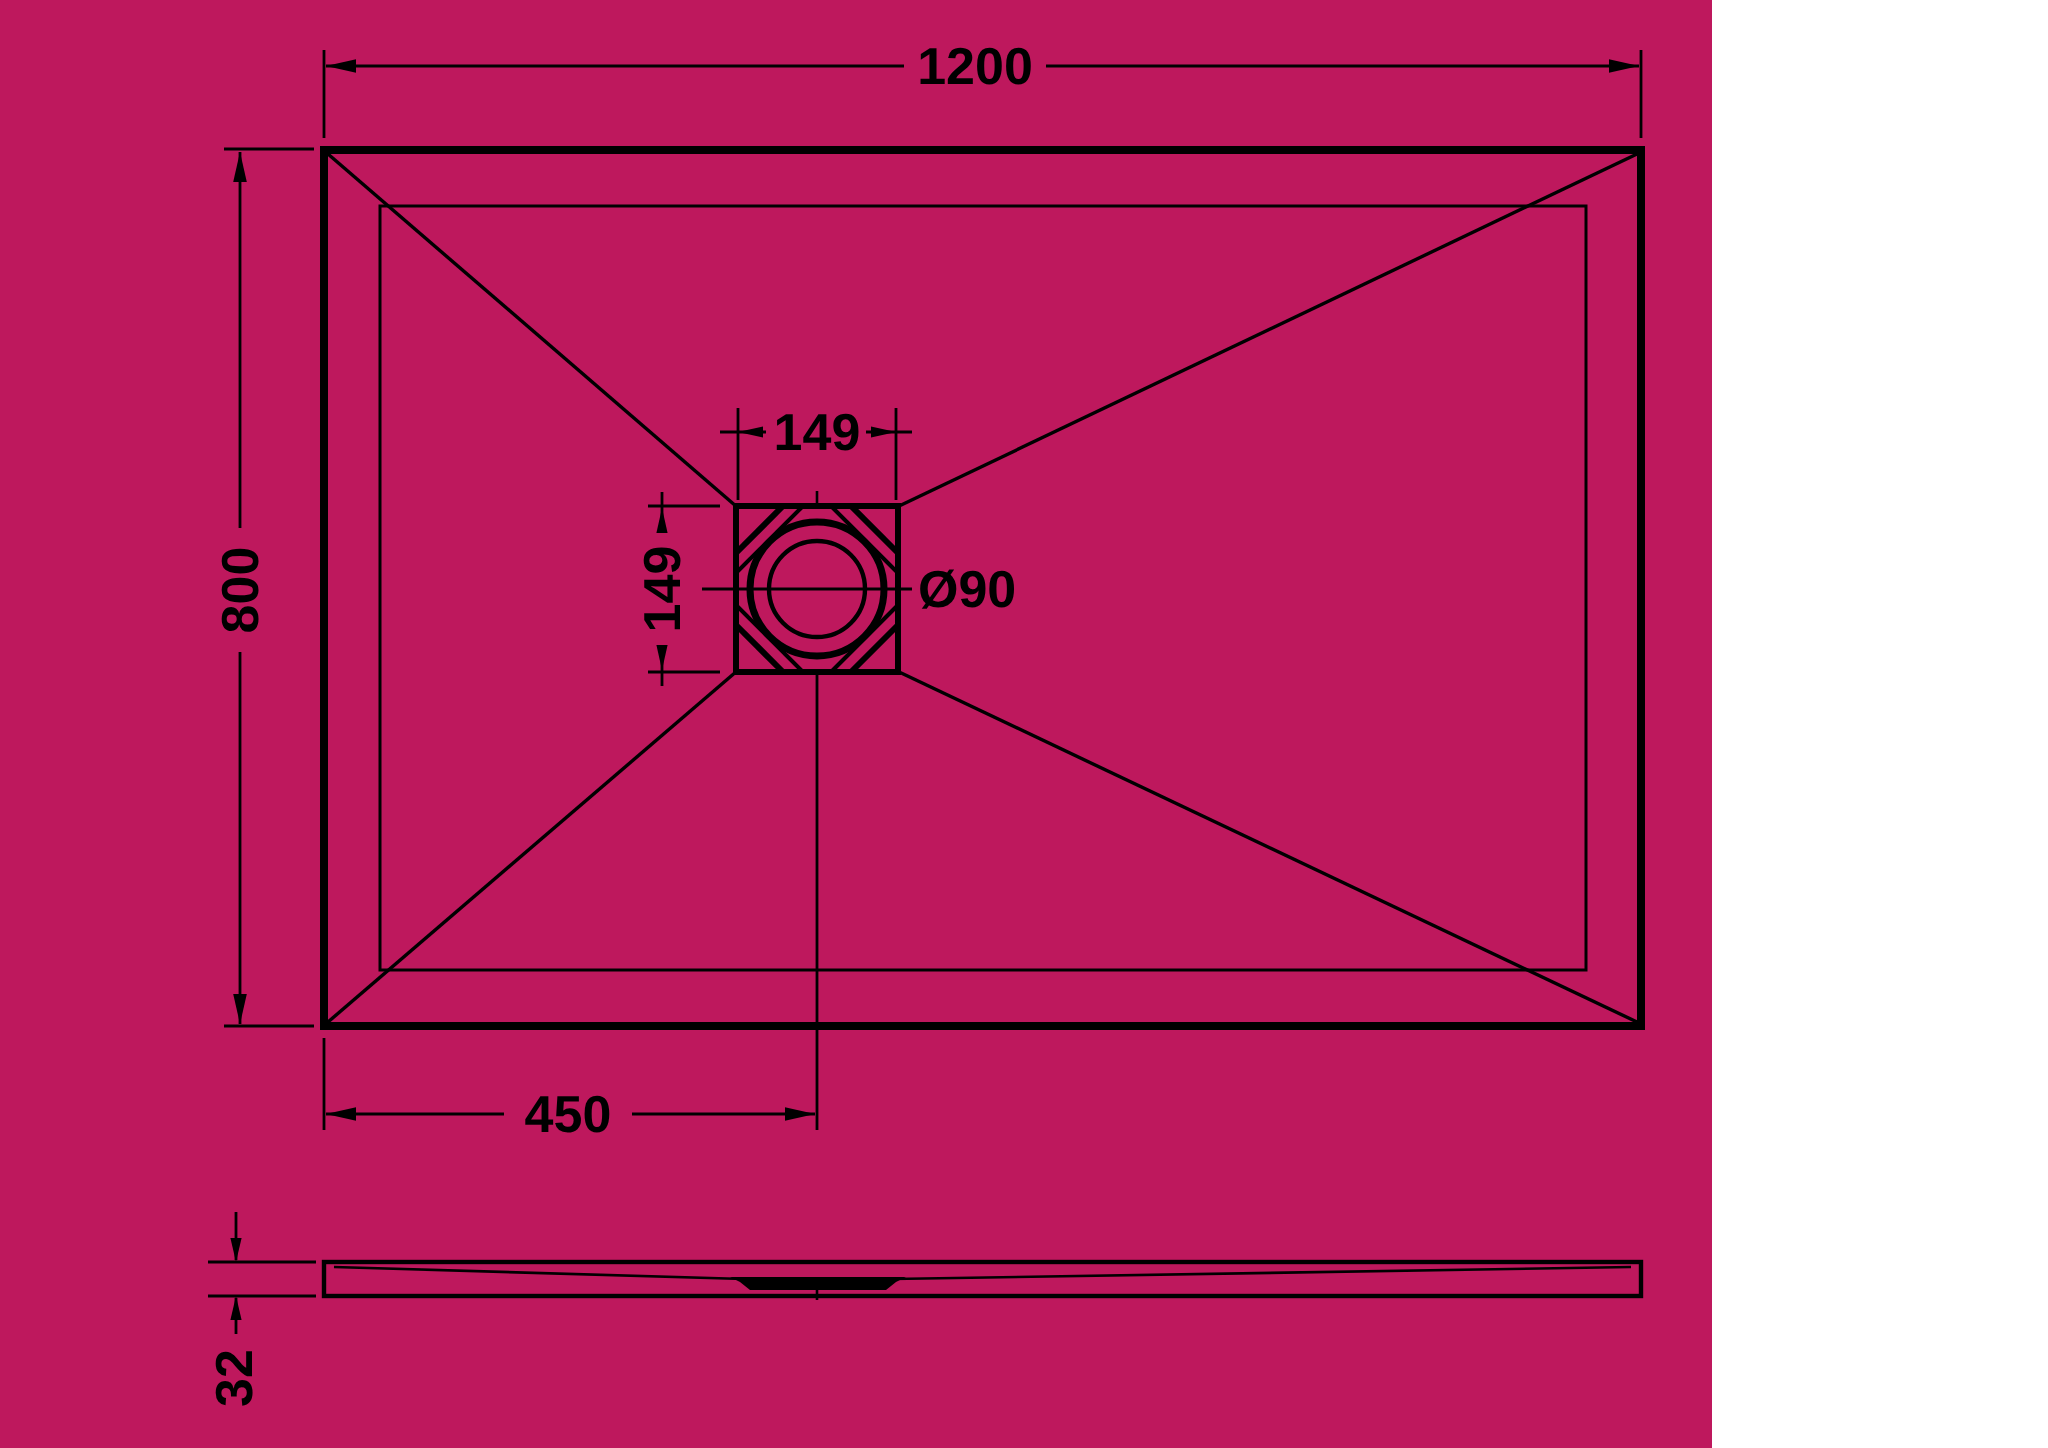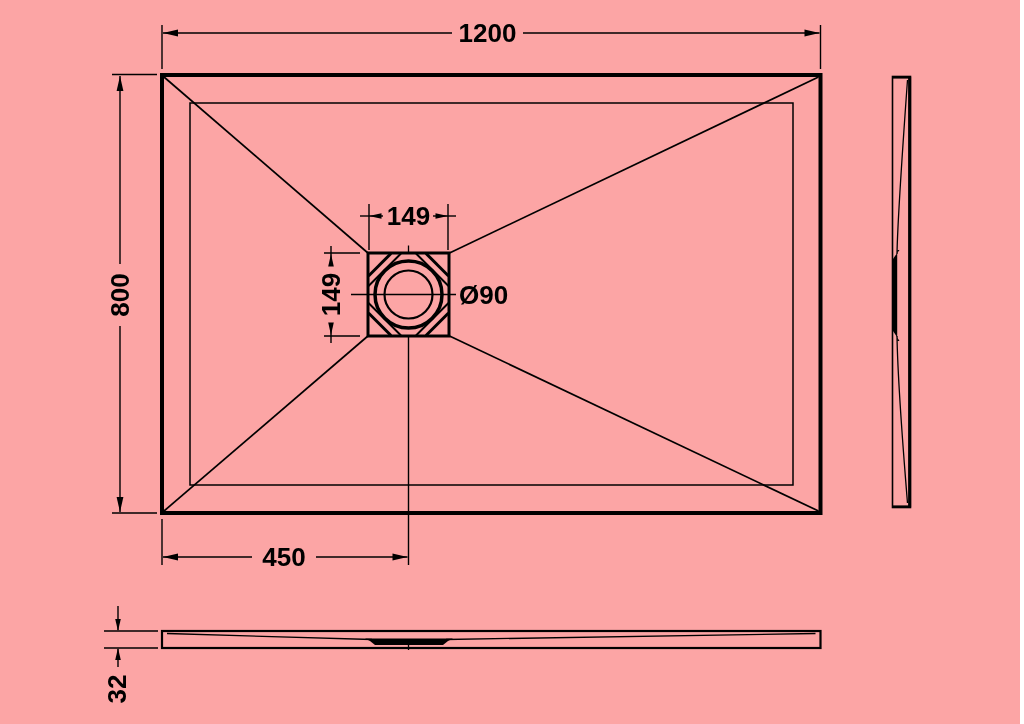--- a/index.html
+++ b/index.html
@@ -1,16 +1,16 @@
 <!DOCTYPE html>
 <html><head>
 <meta charset="utf-8">
 <style>
   html,body{margin:0;padding:0;background:#ffffff;}
-  .stage{width:1020px;height:724px;position:relative;background:#fca5a5;overflow:hidden;}
+  .stage{width:856px;height:724px;position:relative;background:#be185d;overflow:hidden;}
   svg{display:block;}
   .ln{stroke:#000000;fill:none;stroke-linecap:butt;}
   .w-outer{stroke-width:4;}
   .w-inner{stroke-width:1.5;}
   .w-diag{stroke-width:1.7;}
   .w-frame{stroke-width:3;}
   .w-flange{stroke-width:3.5;}
   .w-waste{stroke-width:2.2;}
   .w-cham1{stroke-width:3;}
   .w-cham2{stroke-width:2;}

